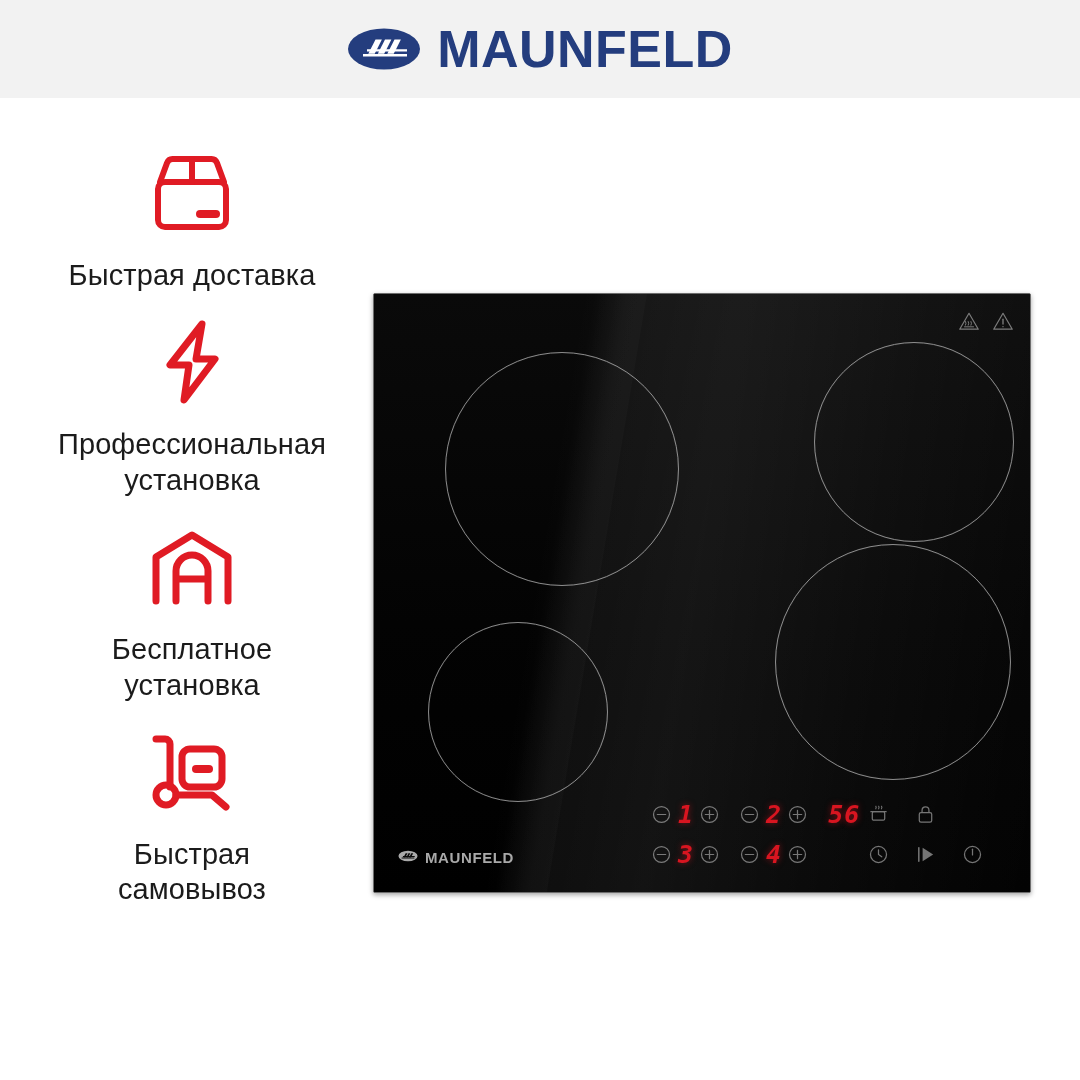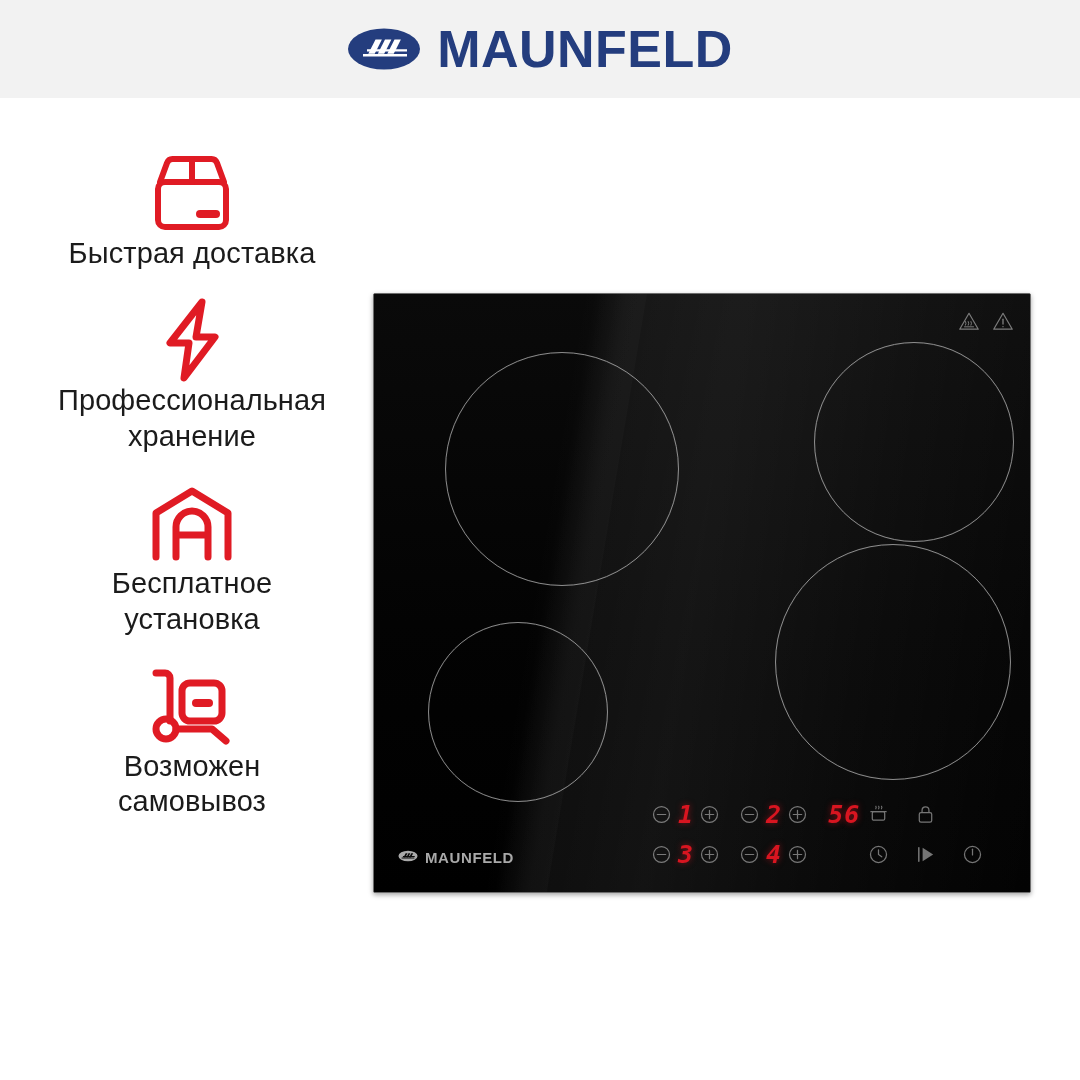--- a/index.html
+++ b/index.html
@@ -28,21 +28,21 @@
   .features {
     position: absolute; left: 14px; top: 150px; width: 356px;
   }
   .feature { width: 100%; text-align: center; }
   .feature + .feature { margin-top: 26px; }
   .feature-icon {
     height: 86px; display: flex; align-items: center; justify-content: center;
   }
   .feature-icon svg { display: block; }
   .feature-label {
-    margin-top: 0; font-size: 29px; color: #1b1b1b;
+    margin-top: 22px; font-size: 29px; color: #1b1b1b;
     line-height: 1.22; letter-spacing: 0.1px;
   }
 
   
   .cooktop-wrap { position: absolute; left: 373px; top: 293px; width: 658px; height: 600px; }
   .cooktop {
     position: absolute; inset: 0;
     background: #050505;
     border: 1px solid #6d6d6d;
     border-radius: 2px;
@@ -162,21 +162,21 @@
       <div class="feature-label">Быстрая доставка</div>
     </div>
 
     <div class="feature">
       <div class="feature-icon">
         <svg viewBox="0 0 60 84" width="60" height="84" fill="none" stroke="#e01b24" stroke-width="7" stroke-linejoin="round" stroke-linecap="round">
           <path d="M40 4 L8 45 h19 L22 80 L53 39 H34 Z"></path>
         </svg>
       </div>
       <div class="feature-label" style="white-space: pre-line;">Профессиональная
-хранение</div>
+установка</div>
     </div>
 
     <div class="feature">
       <div class="feature-icon">
         <svg viewBox="0 0 84 76" width="84" height="76" fill="none" stroke="#e01b24" stroke-width="7" stroke-linejoin="round" stroke-linecap="round">
           <path d="M6 72 V28 L42 6 L78 28 V72"></path>
           <path d="M26 72 V42 a16 16 0 0 1 32 0 V72"></path>
           <path d="M27 50 h30"></path>
         </svg>
       </div>
@@ -187,21 +187,21 @@
     <div class="feature">
       <div class="feature-icon">
         <svg viewBox="0 0 92 82" width="92" height="82" fill="none" stroke="#e01b24" stroke-width="7" stroke-linejoin="round" stroke-linecap="round">
           <path d="M10 8 h9 a5 5 0 0 1 5 5 V56"></path>
           <circle cx="20" cy="64" r="10"></circle>
           <path d="M30 64 h36 l14 12"></path>
           <rect x="36" y="18" width="40" height="38" rx="8"></rect>
           <path d="M50 38 h13" stroke-width="8"></path>
         </svg>
       </div>
-      <div class="feature-label" style="white-space: pre-line;">Возможен
+      <div class="feature-label" style="white-space: pre-line;">Быстрая
 самовывоз</div>
     </div>
   </div>
 
   <div class="cooktop-wrap">
     <div class="cooktop">
       <div class="glass-base"></div>
       <div class="gloss"></div>
       <div class="gloss2"></div>
 

